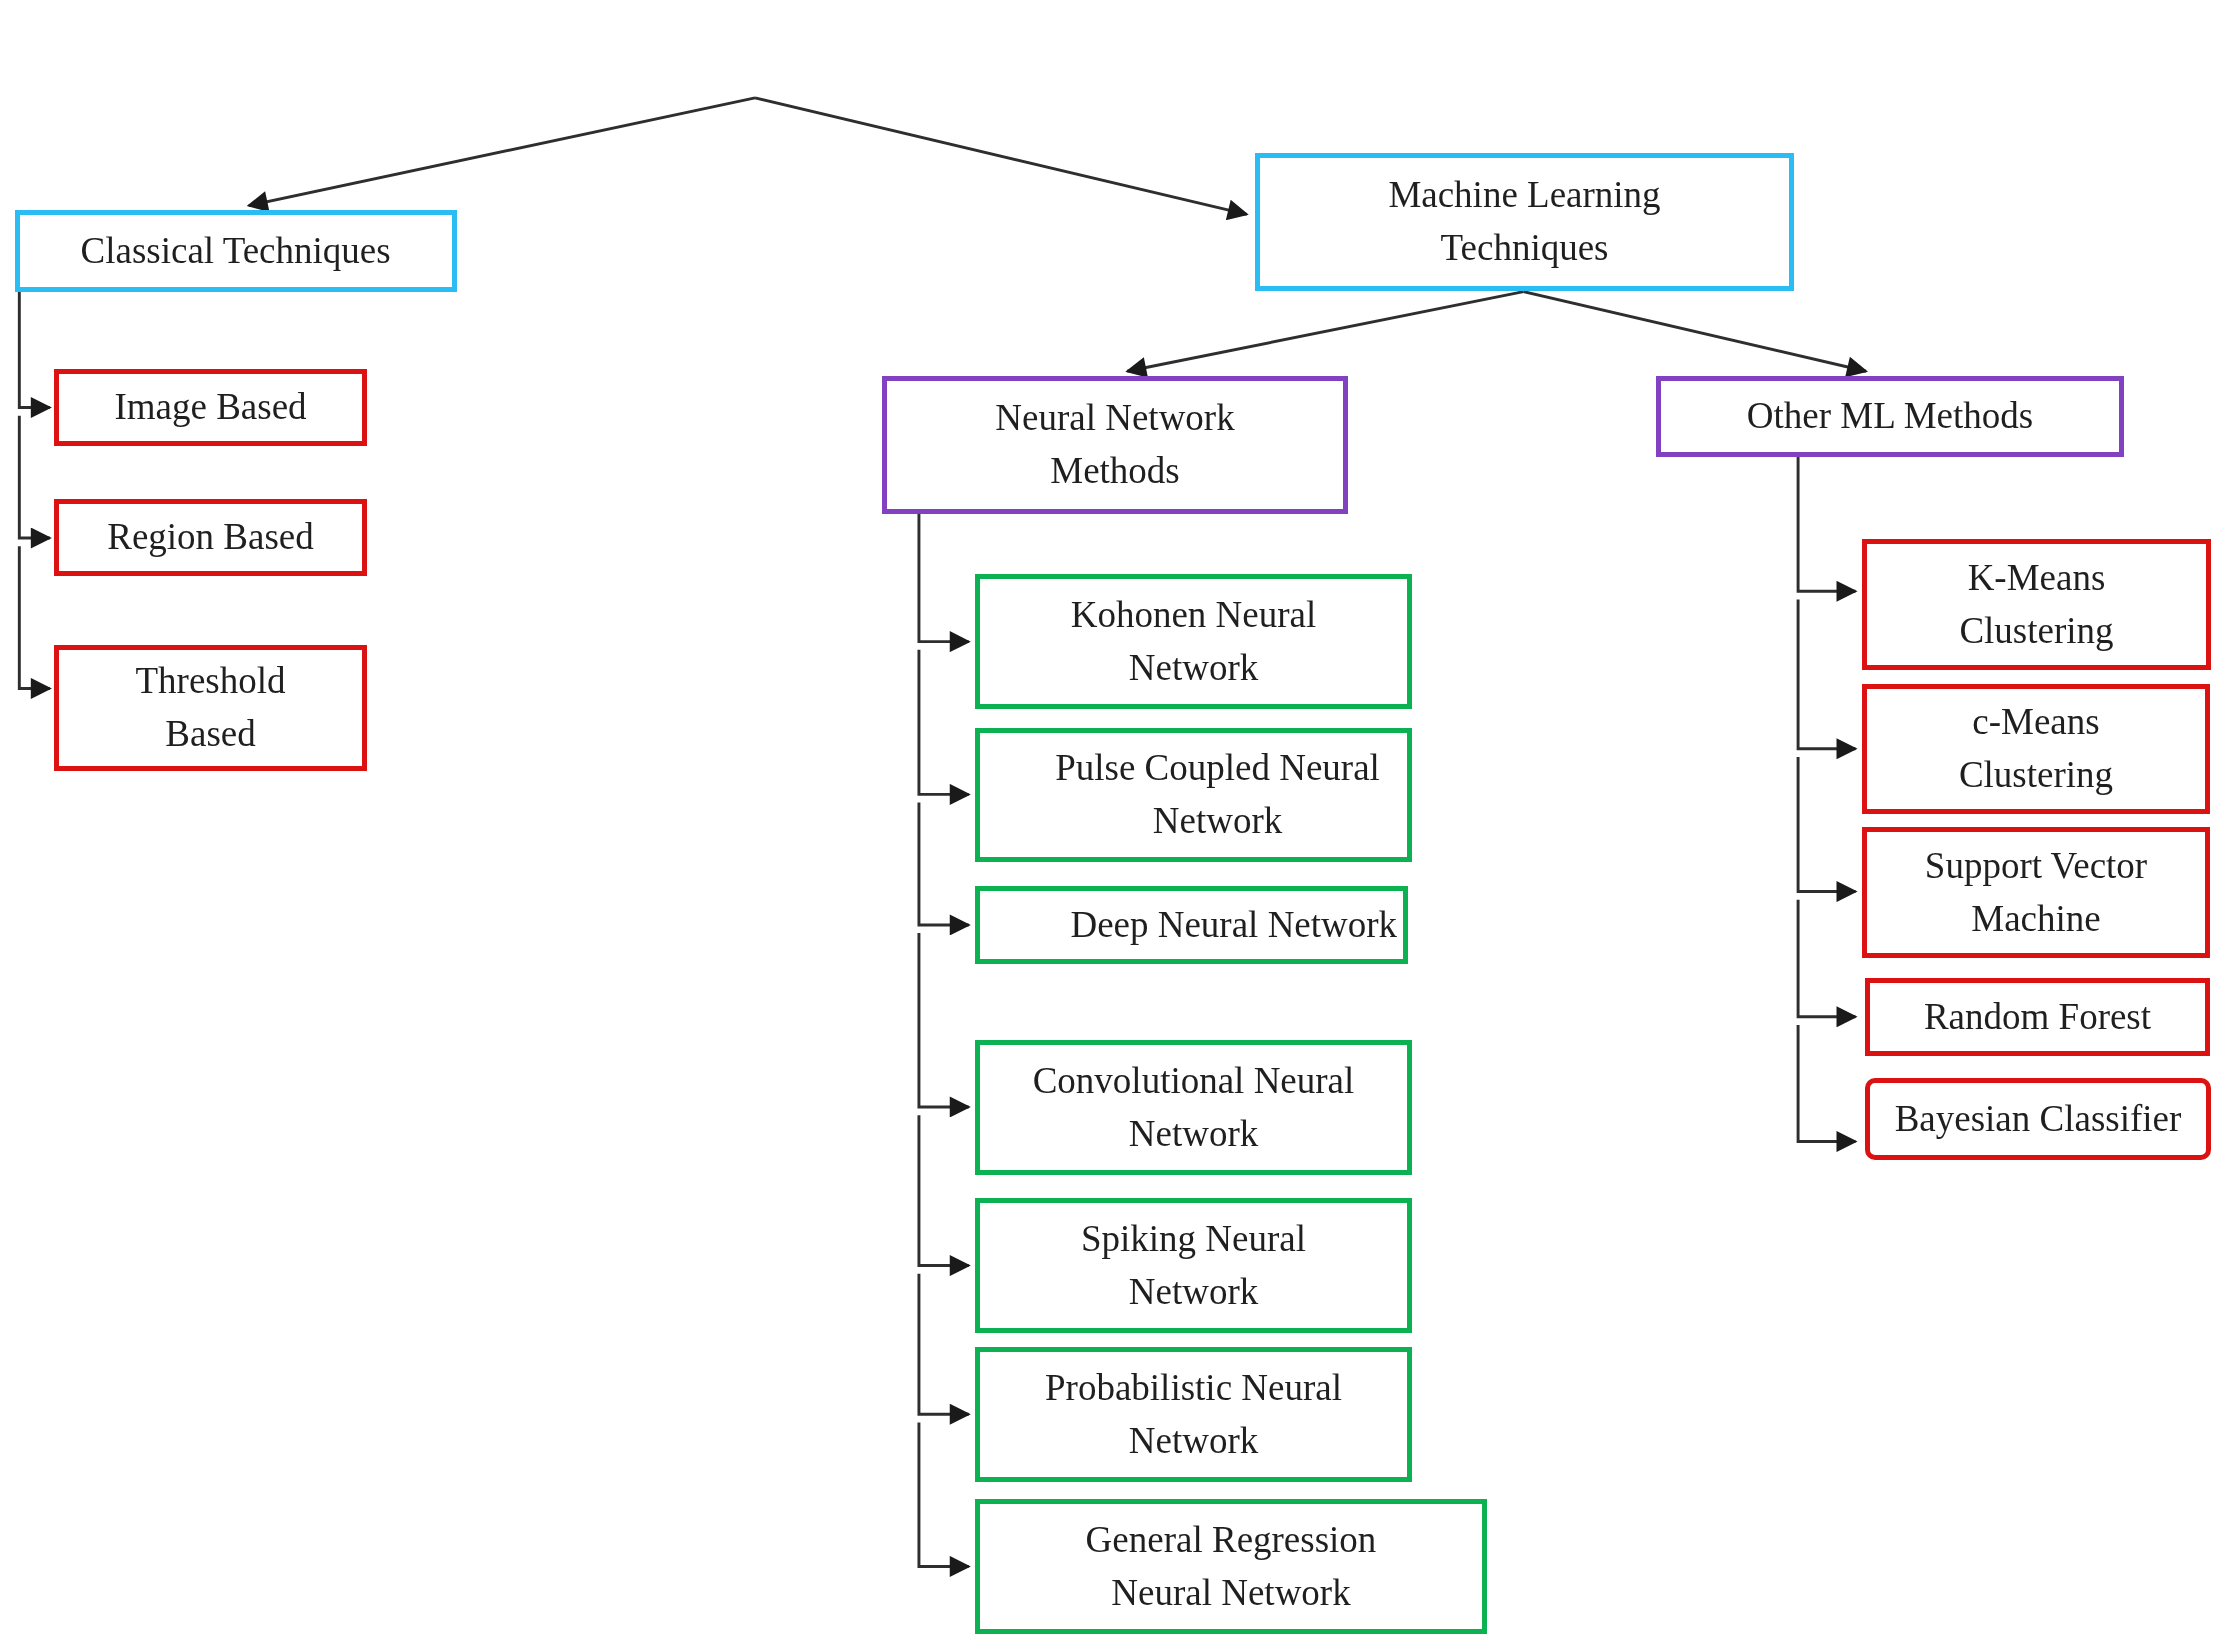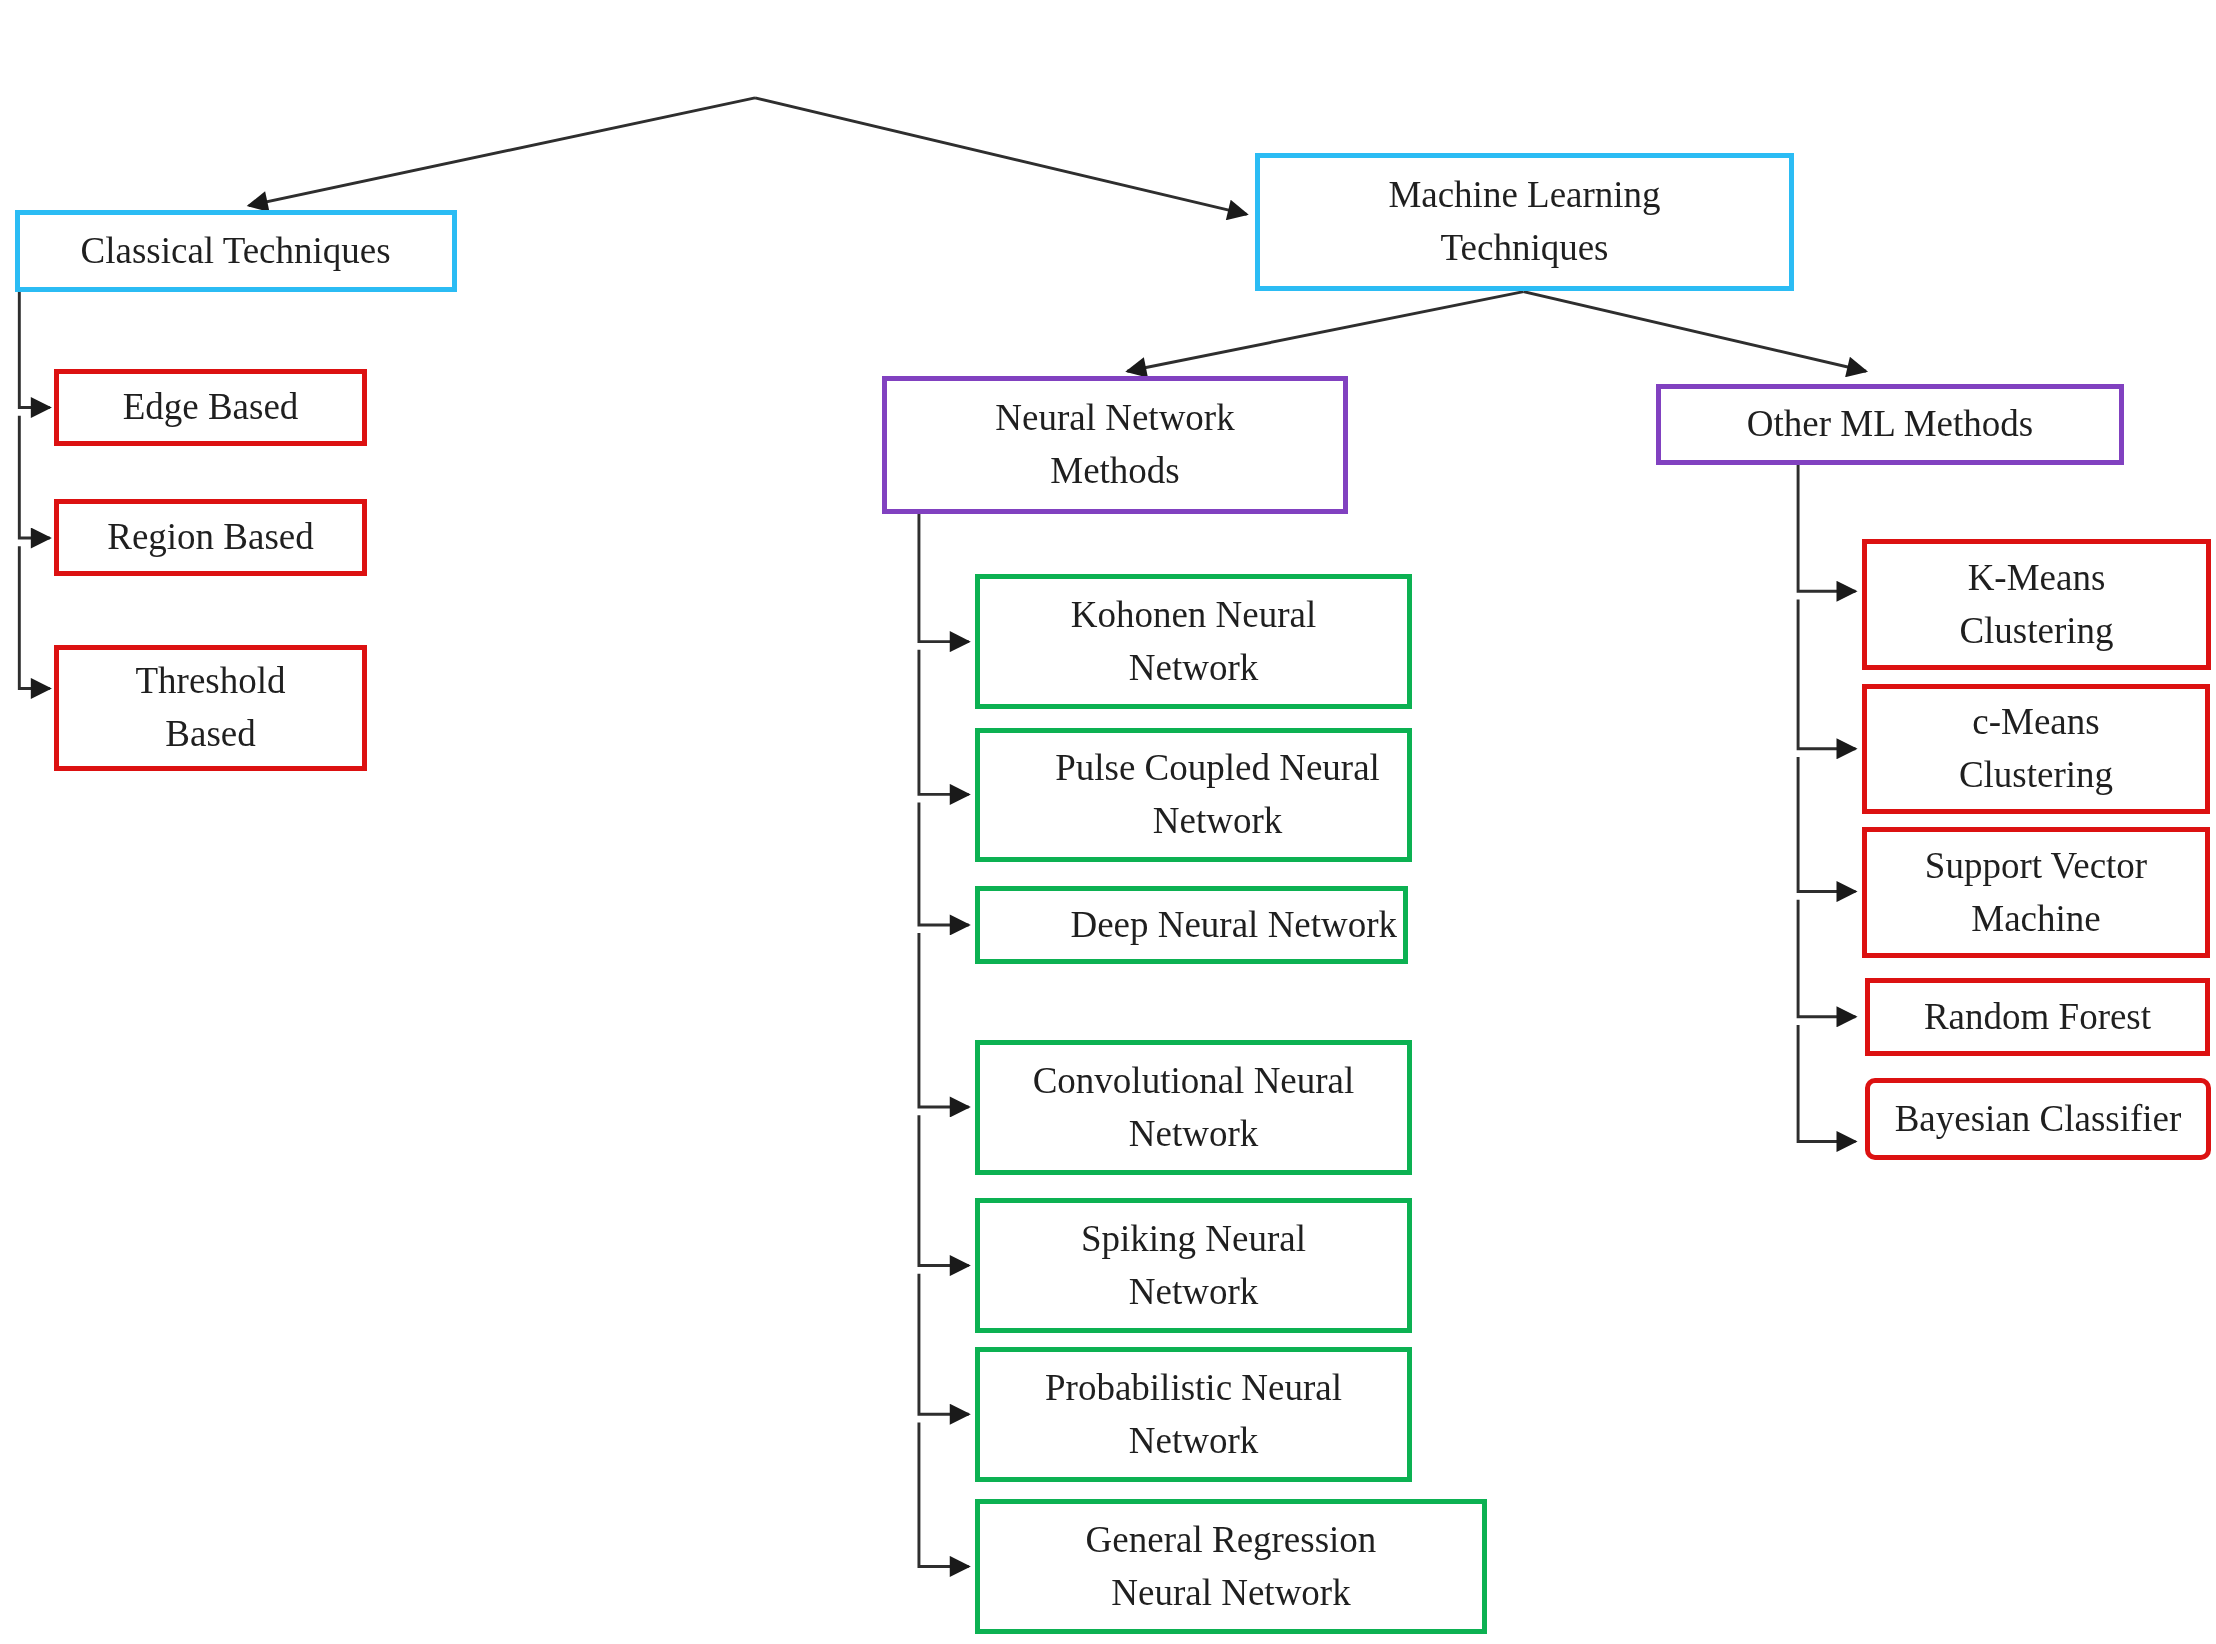--- a/index.html
+++ b/index.html
@@ -66,38 +66,38 @@
   <div class="node b-cyan" style="left:14.6px;top:210px;width:442px;height:82px;">
     <span class="lbl">Classical Techniques</span>
   </div>
 
   <div class="node b-cyan" style="left:1255px;top:153px;width:539px;height:138px;">
     <span class="lbl">Machine Learning
 Techniques</span>
   </div>
 
   <div class="node b-red" style="left:54px;top:369px;width:313px;height:77px;">
-    <span class="lbl">Edge Based</span>
+    <span class="lbl">Image Based</span>
   </div>
 
   <div class="node b-red" style="left:54px;top:499px;width:313px;height:77px;">
     <span class="lbl">Region Based</span>
   </div>
 
   <div class="node b-red" style="left:54px;top:625px;width:313px;height:126px;margin-top:20px;">
     <span class="lbl">Threshold
 Based</span>
   </div>
 
   <div class="node b-purple" style="left:882px;top:376px;width:466px;height:138px;">
     <span class="lbl">Neural Network
 Methods</span>
   </div>
 
-  <div class="node b-purple" style="left:1656px;top:376px;width:468px;height:81px;margin-top:8px;">
+  <div class="node b-purple" style="left:1656px;top:376px;width:468px;height:81px;">
     <span class="lbl">Other ML Methods</span>
   </div>
 
   <div class="node b-green" style="left:975px;top:574px;width:437px;height:135px;">
     <span class="lbl">Kohonen Neural
 Network</span>
   </div>
 
   <div class="node b-green" style="left:975px;top:728px;width:437px;height:134px;padding-left:48px;">
     <span class="lbl">Pulse Coupled Neural

